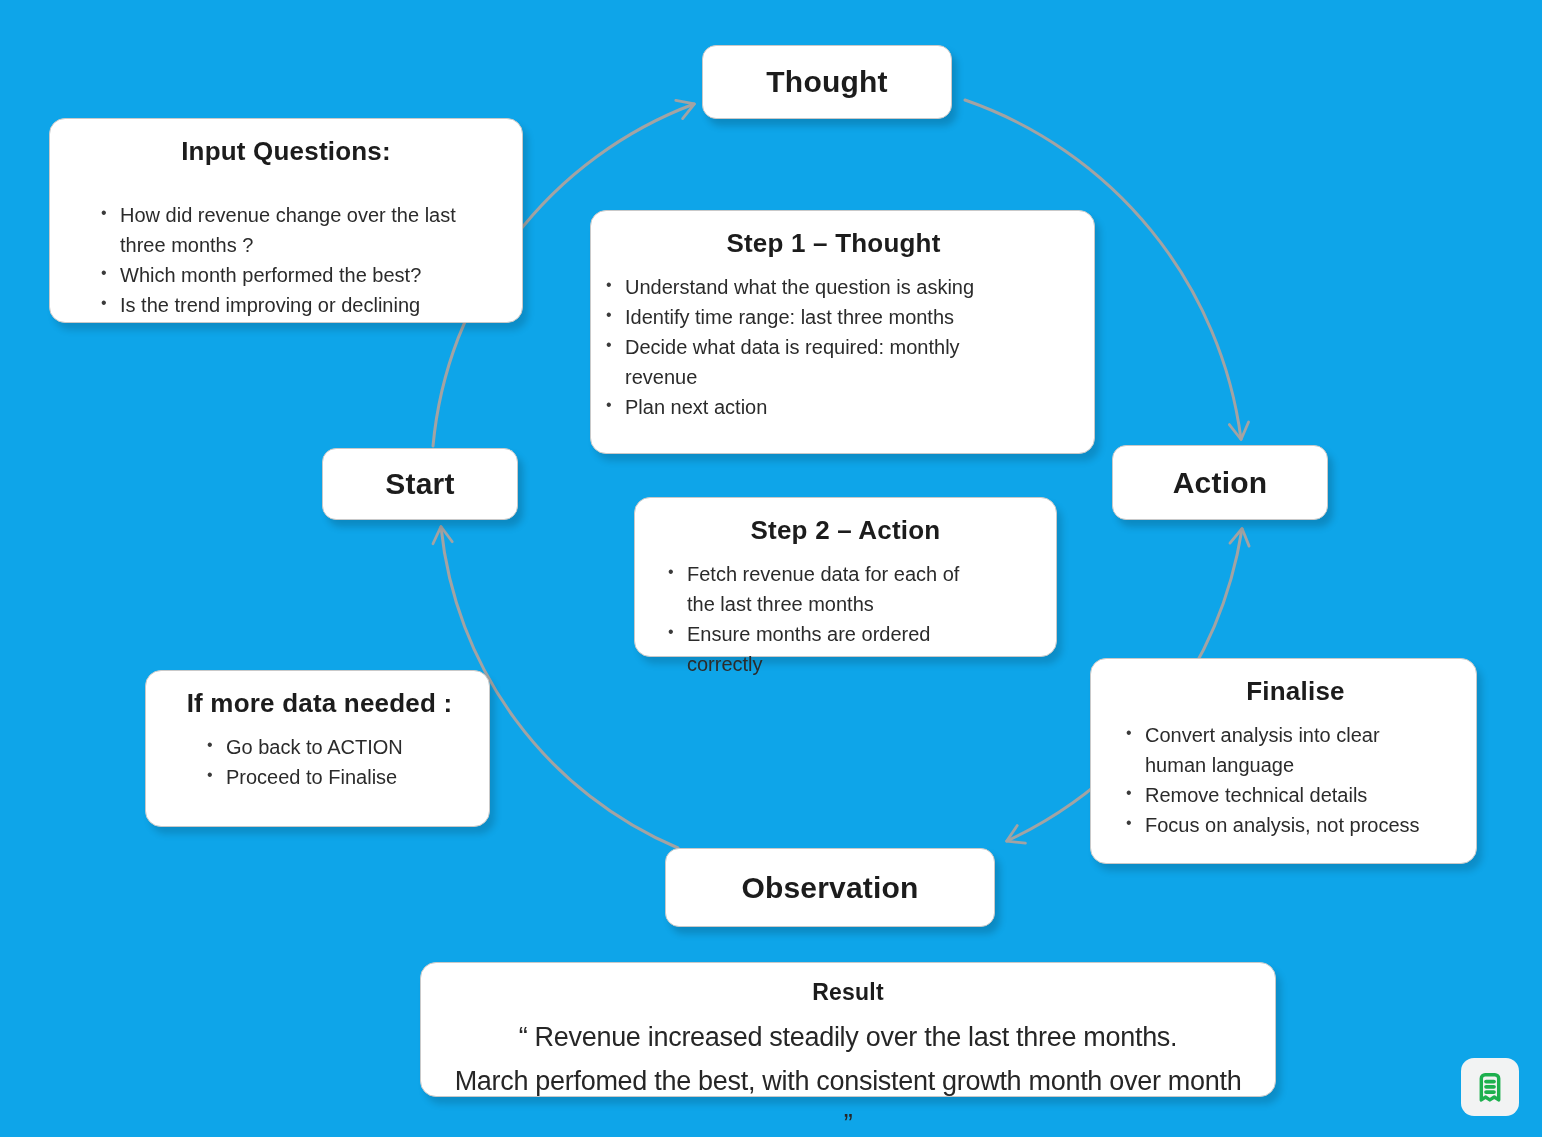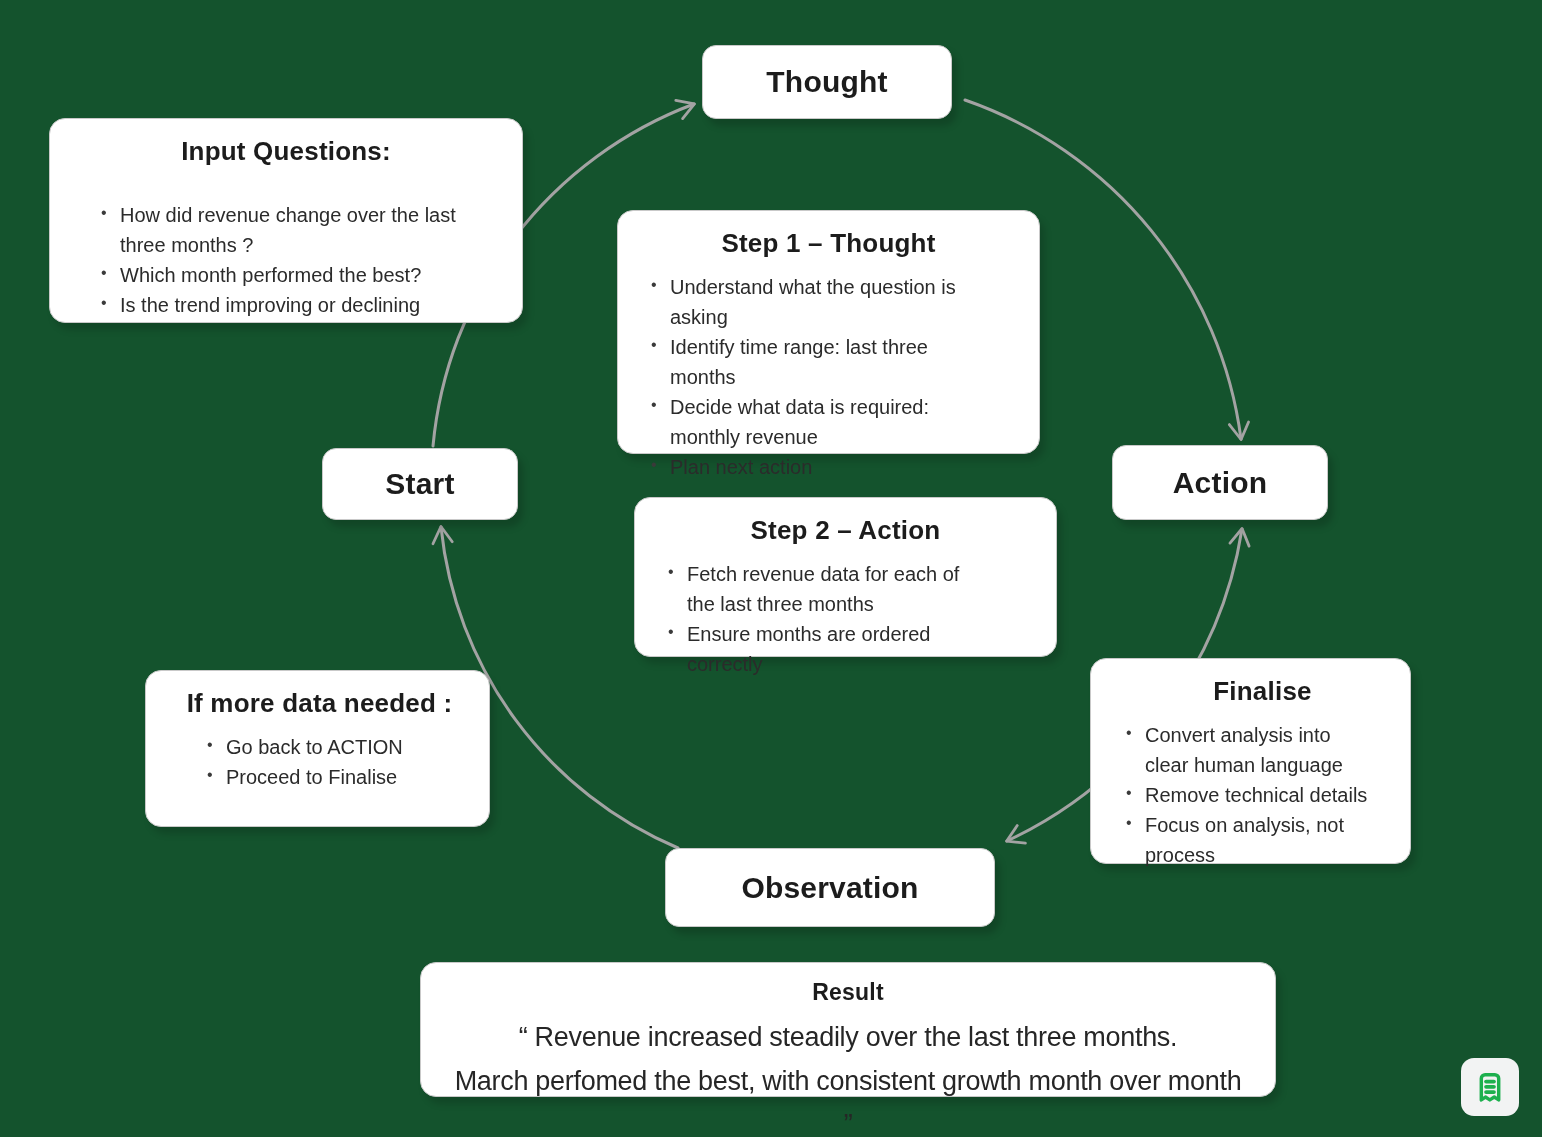--- a/index.html
+++ b/index.html
@@ -6,21 +6,21 @@
     --arrow:#a3a3a3;
     --box-border:#c9c9c9;
     --text:#2b2b2b;
     --title:#1c1c1c;
     --green:#1db04e;
     --icon-tile-bg:#f2f3f3;
   }
   *{box-sizing:border-box;}
   html,body{margin:0;padding:0;background:#fff;}
   body{font-family:"Liberation Sans","DejaVu Sans",sans-serif;color:var(--text);}
-  .canvas{position:relative;width:1542px;height:1137px;background:#14532d;overflow:hidden;}
+  .canvas{position:relative;width:1542px;height:1137px;background:#0ea5e9;overflow:hidden;}
 
   svg.flow{position:absolute;left:0;top:0;z-index:0;}
   svg.flow path.arc{fill:none;stroke:var(--arrow);stroke-width:3;stroke-linecap:round;}
 
   .node{
     position:absolute;z-index:2;background:#fff;
     border:1.6px solid var(--box-border);border-radius:14px;
     box-shadow:5px 7px 7px rgba(0,0,0,.17);
     display:flex;align-items:center;justify-content:center;
     font-size:30px;font-weight:700;color:var(--title);letter-spacing:.2px;
@@ -46,28 +46,28 @@
   }
 
   
   #node-thought{left:702px;top:45px;width:250px;height:74px;}
   #node-start{left:322px;top:448px;width:196px;height:72px;}
   #node-action{left:1112px;top:445px;width:216px;height:75px;}
   #node-observation{left:665px;top:848px;width:330px;height:79px;}
 
   #card-input{left:49px;top:118px;width:474px;height:205px;padding-left:30px;padding-right:66px;}
   #card-input ul{padding-left:14px;margin-top:33px;}
-  #card-step1{left:617px;top:210px;width:423px;height:244px;padding-left:26px;padding-right:72px;}
+  #card-step1{left:590px;top:210px;width:505px;height:244px;padding-left:8px;padding-right:72px;}
   #card-step1 h3{margin-right:-46px;} 
   #card-step2{left:634px;top:497px;width:423px;height:160px;padding-left:26px;padding-right:72px;}
   #card-step2 h3{margin-right:-46px;}
   #card-input h3{margin-right:-36px;}
   #card-more{left:145px;top:670px;width:345px;height:157px;padding-left:22px;padding-right:18px;}
   #card-more ul{padding-left:32px;}
-  #card-finalise{left:1090px;top:658px;width:321px;height:206px;padding-left:28px;padding-right:36px;}
+  #card-finalise{left:1090px;top:658px;width:387px;height:206px;padding-left:28px;padding-right:36px;}
   #card-finalise h3{margin-right:-32px;}
   #card-result{left:420px;top:962px;width:856px;height:135px;padding:16px 26px;}
   #card-result h3{font-size:23px;margin-bottom:10px;}
   .result-line{
     text-align:center;font-size:27px;line-height:1.62;color:#262626;letter-spacing:-0.3px;
   }
 
   .icon-tile{
     position:absolute;left:1461px;top:1058px;width:58px;height:58px;z-index:3;
     background:var(--icon-tile-bg);border-radius:13px;

